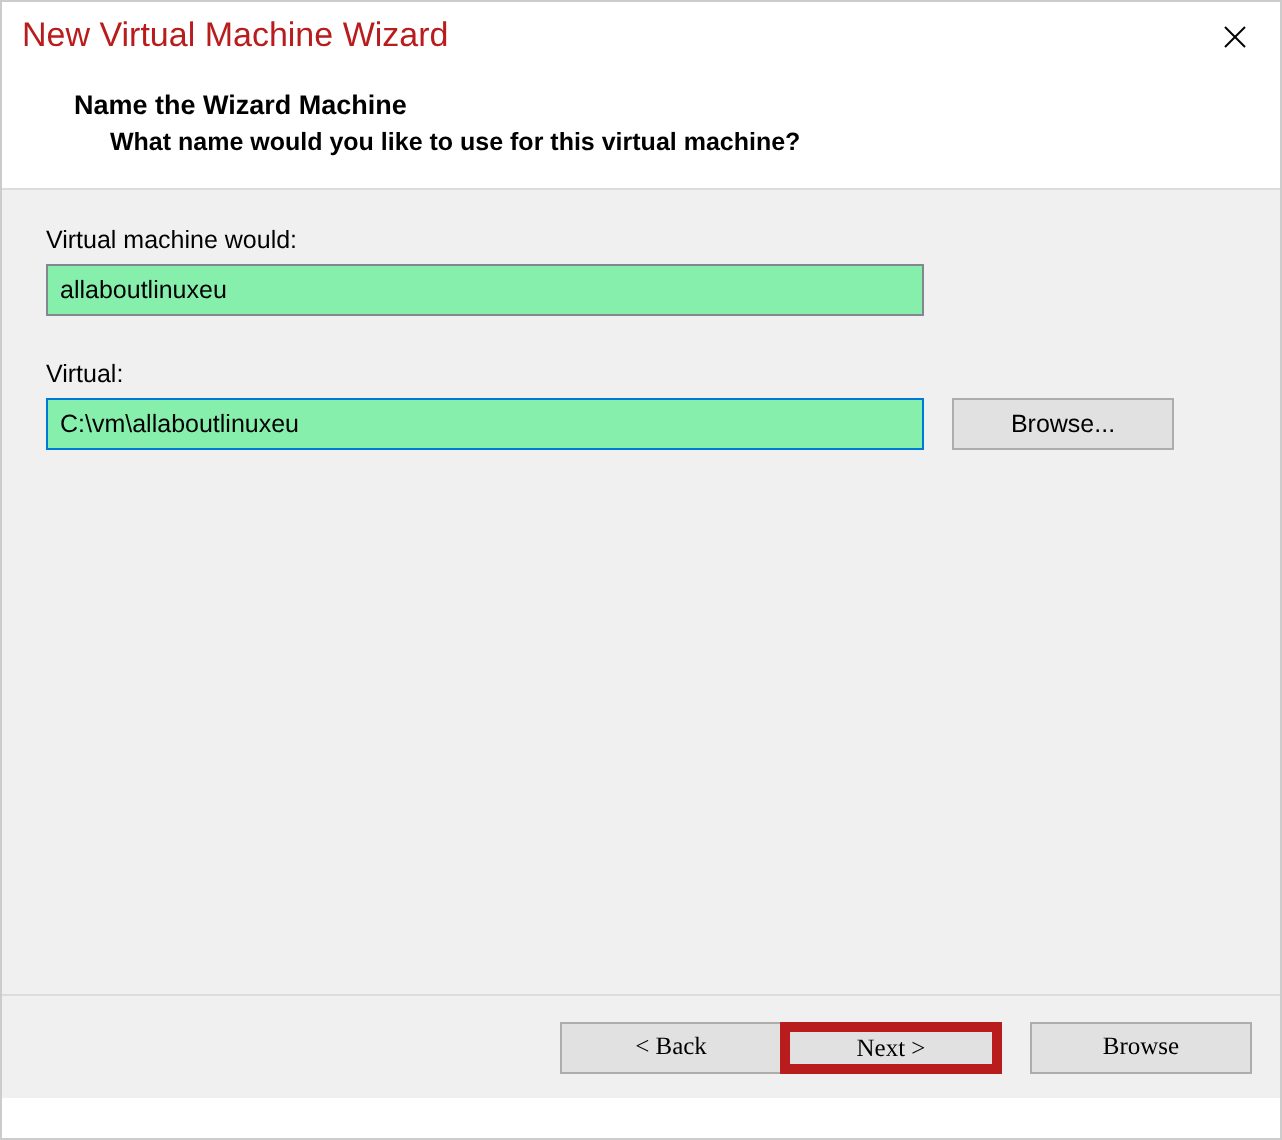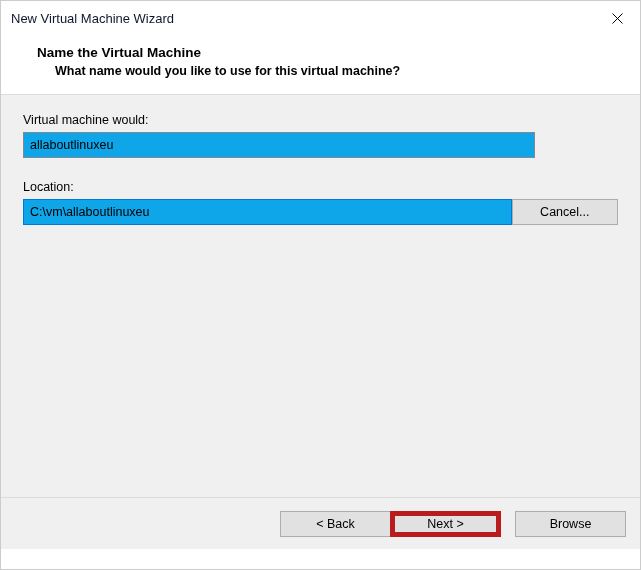--- a/index.html
+++ b/index.html
@@ -15,22 +15,22 @@
   }
   .titlebar {
     height: 34px;
     display: flex;
     align-items: center;
     padding: 0 0 0 10px;
     background: #fff;
   }
   .titlebar .title {
     flex: 1;
-    font-size: 13px;
-    color: #0f172a;
+    font-size: 17px;
+    color: #b91c1c;
   }
   .close-btn {
     width: 46px;
     height: 34px;
     display: flex;
     align-items: center;
     justify-content: center;
   }
   .close-btn svg { width: 11px; height: 11px; }
   .header {
@@ -58,36 +58,36 @@
     padding: 18px 22px 0 22px;
     height: 402px;
   }
   .field-label {
     display: block;
     font-size: 12.5px;
     color: #000;
     margin-bottom: 5px;
   }
   .text-input {
-    width: 512px;
+    width: 439px;
     height: 26px;
     border: 1px solid #828790;
-    background: #0ea5e9;
+    background: #86efac;
     font-family: inherit;
     font-size: 12.5px;
     padding: 0 6px;
     outline: none;
   }
   .text-input.focused {
     border: 1px solid #0078d7;
   }
   .row {
     display: flex;
     align-items: flex-start;
-    gap: 0;
+    gap: 14px;
   }
   .browse-btn {
     width: 111px;
     height: 26px;
     background: #e1e1e1;
     border: 1px solid #adadad;
     font-family: inherit;
     font-size: 12.5px;
     cursor: pointer;
   }
@@ -100,21 +100,21 @@
     align-items: center;
     justify-content: flex-end;
     padding: 0 14px;
     gap: 0;
   }
   .footer-btn {
     width: 111px;
     height: 26px;
     background: #e1e1e1;
     border: 1px solid #adadad;
-    font-family: Liberation Sans, sans-serif;
+    font-family: Liberation Serif, serif;
     font-size: 12.5px;
     cursor: pointer;
     margin-left: 6px;
   }
   .footer-btn.default {
     border: 5px solid #b91c1c;
   }
   .back-next-group {
     display: flex;
     gap: 0;
@@ -130,38 +130,38 @@
   <div class="title">New Virtual Machine Wizard</div>
   <div class="close-btn">
     <svg viewBox="0 0 11 11">
       <line x1="0.5" y1="0.5" x2="10.5" y2="10.5" stroke="#000" stroke-width="1"></line>
       <line x1="10.5" y1="0.5" x2="0.5" y2="10.5" stroke="#000" stroke-width="1"></line>
     </svg>
   </div>
 </div>
 
 <div class="header">
-  <h1>Name the Virtual Machine</h1>
+  <h1>Name the Wizard Machine</h1>
   <p>What name would you like to use for this virtual machine?</p>
 </div>
 
 <div class="divider"></div>
 
 <div class="body-area">
 
   <div class="spacer-name">
     <label class="field-label">Virtual machine would:</label>
     <input type="text" class="text-input" value="allaboutlinuxeu" style="">
   </div>
 
   <div>
-    <label class="field-label">Location:</label>
+    <label class="field-label">Virtual:</label>
     <div class="row">
       <input type="text" class="text-input focused" value="C:\vm\allaboutlinuxeu" style="">
-      <button class="browse-btn">Cancel...</button>
+      <button class="browse-btn">Browse...</button>
     </div>
   </div>
 
 </div>
 
 <div class="footer">
   <div class="back-next-group">
     <button class="footer-btn">&lt; Back</button>
     <button class="footer-btn default">Next &gt;</button>
   </div>

